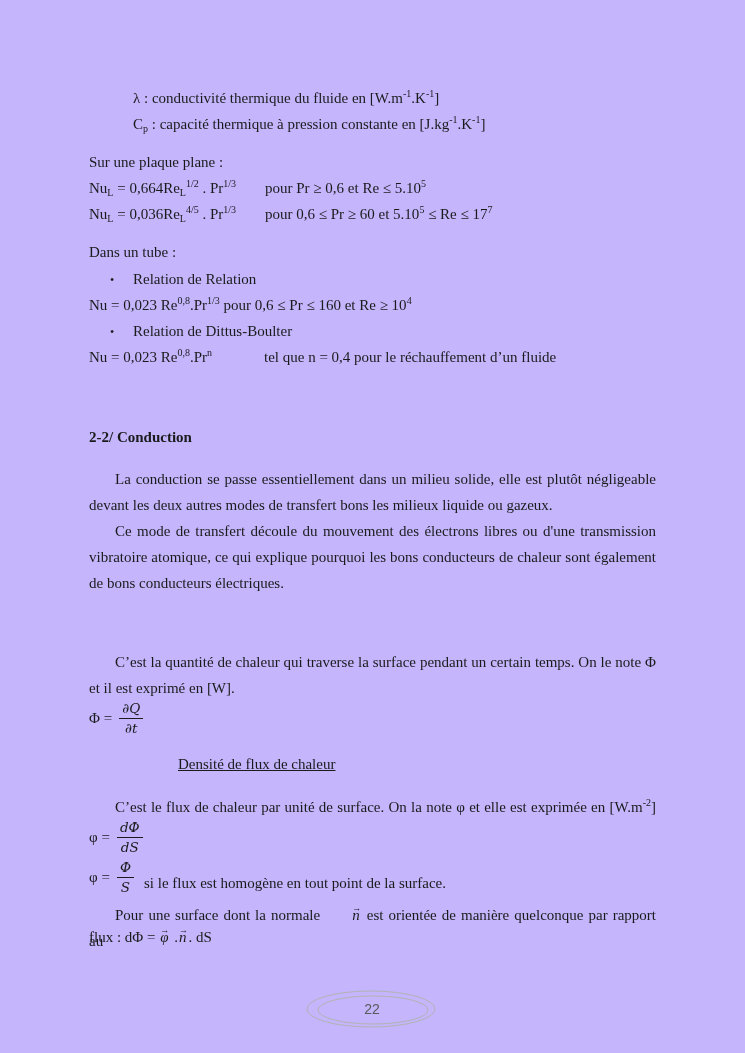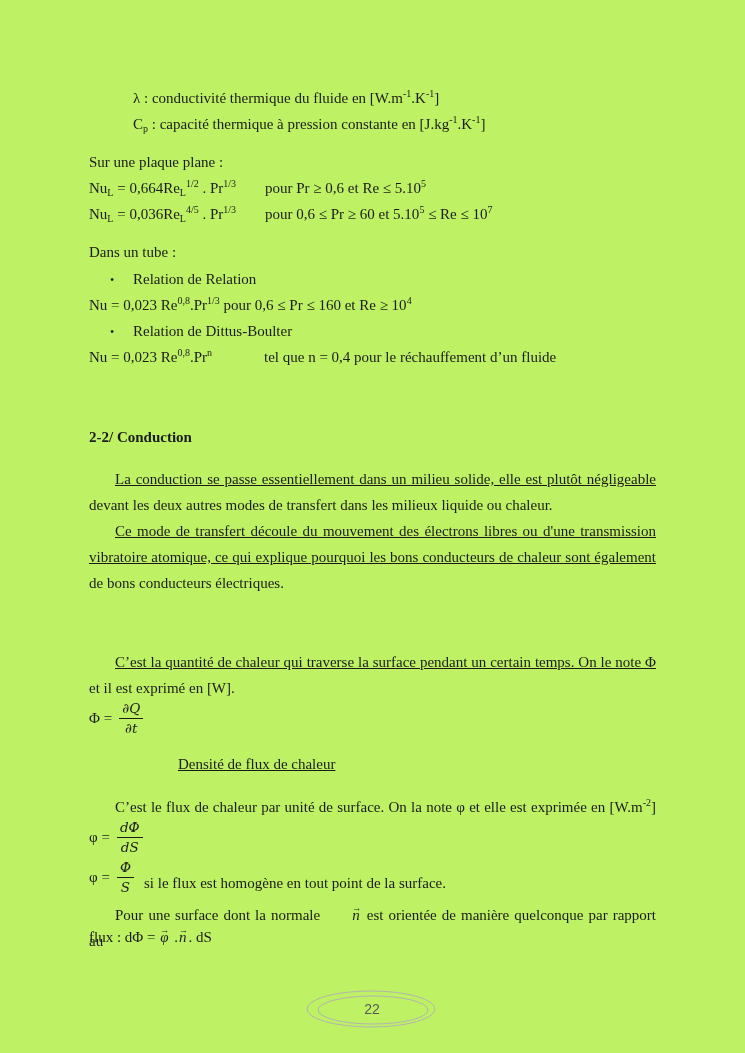--- a/index.html
+++ b/index.html
@@ -1,29 +1,29 @@
 <!DOCTYPE html>
 <html><head>
 <meta charset="utf-8">
 <style>
   html,body { margin:0; padding:0; background:#e8e8e8; }
   .page {
     position:relative;
     width:745px; height:1053px;
     margin:0 auto;
-    background:#bef264;
+    background:#c4b5fd;
     font-family:"Liberation Serif","DejaVu Serif",serif;
     font-size:15px;
     color:#1b1b1b;
     overflow:hidden;
   }
   .abs { position:absolute; line-height:19px; white-space:nowrap; }
   .para { white-space:normal; line-height:26px; }
   .para > div:first-child { text-indent:26px; }
-  .jl { text-align:justify; text-align-last:justify;text-decoration:underline; }
+  .jl { text-align:justify; text-align-last:justify; }
   .jline { white-space:normal; line-height:26px; text-align:justify; text-align-last:justify; }
   .ind { text-indent:26px; }
   sup { font-size:10px; line-height:0; vertical-align:baseline; position:relative; top:-6px; }
   sub { font-size:10px; line-height:0; vertical-align:baseline; position:relative; top:3px; }
   .section-heading { font-weight:bold; }
   .subheading { text-decoration:underline; }
   .bullet-row { display:flex; align-items:baseline; }
   .bullet { width:23px; font-size:12px; }
   .vec { font-style:italic; position:relative; display:inline-block; padding:0 2px 0 1px; }
   .vec-arrow { position:absolute; top:-7px; left:1px; font-size:9px; font-style:normal; }
@@ -42,42 +42,42 @@
 
 <div class="page">
 
   <div class="abs" style="top:89px;left:133px"><span>λ : conductivité thermique du fluide en [W.m</span><sup>-1</sup><span>.K</span><sup>-1</sup><span>]</span></div>
   <div class="abs" style="top:115px;left:133px"><span>C</span><sub>p</sub><span> : capacité thermique à pression constante en [J.kg</span><sup>-1</sup><span>.K</span><sup>-1</sup><span>]</span></div>
 
   <div class="abs" style="top:153px;left:89px">Sur une plaque plane :</div>
   <div class="abs" style="top:179px;left:89px"><span>Nu</span><sub>L</sub><span> = 0,664Re</span><sub>L</sub><sup>1/2</sup><span> . Pr</span><sup>1/3</sup></div>
   <div class="abs" style="top:179px;left:265px"><span>pour Pr ≥ 0,6 et Re ≤ 5.10</span><sup>5</sup></div>
   <div class="abs" style="top:205px;left:89px"><span>Nu</span><sub>L</sub><span> = 0,036Re</span><sub>L</sub><sup>4/5</sup><span> . Pr</span><sup>1/3</sup></div>
-  <div class="abs" style="top:205px;left:265px"><span>pour 0,6 ≤ Pr ≥ 60 et 5.10</span><sup>5</sup><span> ≤ Re ≤ 10</span><sup>7</sup></div>
+  <div class="abs" style="top:205px;left:265px"><span>pour 0,6 ≤ Pr ≥ 60 et 5.10</span><sup>5</sup><span> ≤ Re ≤ 17</span><sup>7</sup></div>
 
   <div class="abs" style="top:243px;left:89px">Dans un tube :</div>
 
   <div class="abs bullet-row" style="top:270px;left:110px">
     <span class="bullet">•</span>
     <span>Relation de Relation</span>
   </div>
   <div class="abs" style="top:296px;left:89px"><span>Nu = 0,023 Re</span><sup>0,8</sup><span>.Pr</span><sup>1/3</sup><span> pour 0,6 ≤ Pr ≤ 160 et Re ≥ 10</span><sup>4</sup></div>
 
   <div class="abs bullet-row" style="top:322px;left:110px">
     <span class="bullet">•</span>
     <span>Relation de Dittus-Boulter</span>
   </div>
   <div class="abs" style="top:348px;left:89px"><span>Nu = 0,023 Re</span><sup>0,8</sup><span>.Pr</span><sup>n</sup></div>
   <div class="abs" style="top:348px;left:264px">tel que n = 0,4 pour le réchauffement d’un fluide</div>
 
   <div class="abs section-heading" style="top:428px;left:89px">2-2/ Conduction</div>
 
   <div class="abs para" style="top:466px;left:89px;width:567px">
       <div class="jl">La conduction se passe essentiellement dans un milieu solide, elle est plutôt négligeable</div>
-      <div>devant les deux autres modes de transfert dans les milieux liquide ou chaleur.</div>
+      <div>devant les deux autres modes de transfert bons les milieux liquide ou gazeux.</div>
     </div>
   <div class="abs para" style="top:518px;left:89px;width:567px">
       <div class="jl">Ce mode de transfert découle du mouvement des électrons libres ou d'une transmission</div>
       <div class="jl">vibratoire atomique, ce qui explique pourquoi les bons conducteurs de chaleur sont également</div>
       <div>de bons conducteurs électriques.</div>
     </div>
 
 
   <div class="abs para" style="top:649px;left:89px;width:567px">
       <div class="jl">C’est la quantité de chaleur qui traverse la surface pendant un certain temps. On le note Φ</div>

